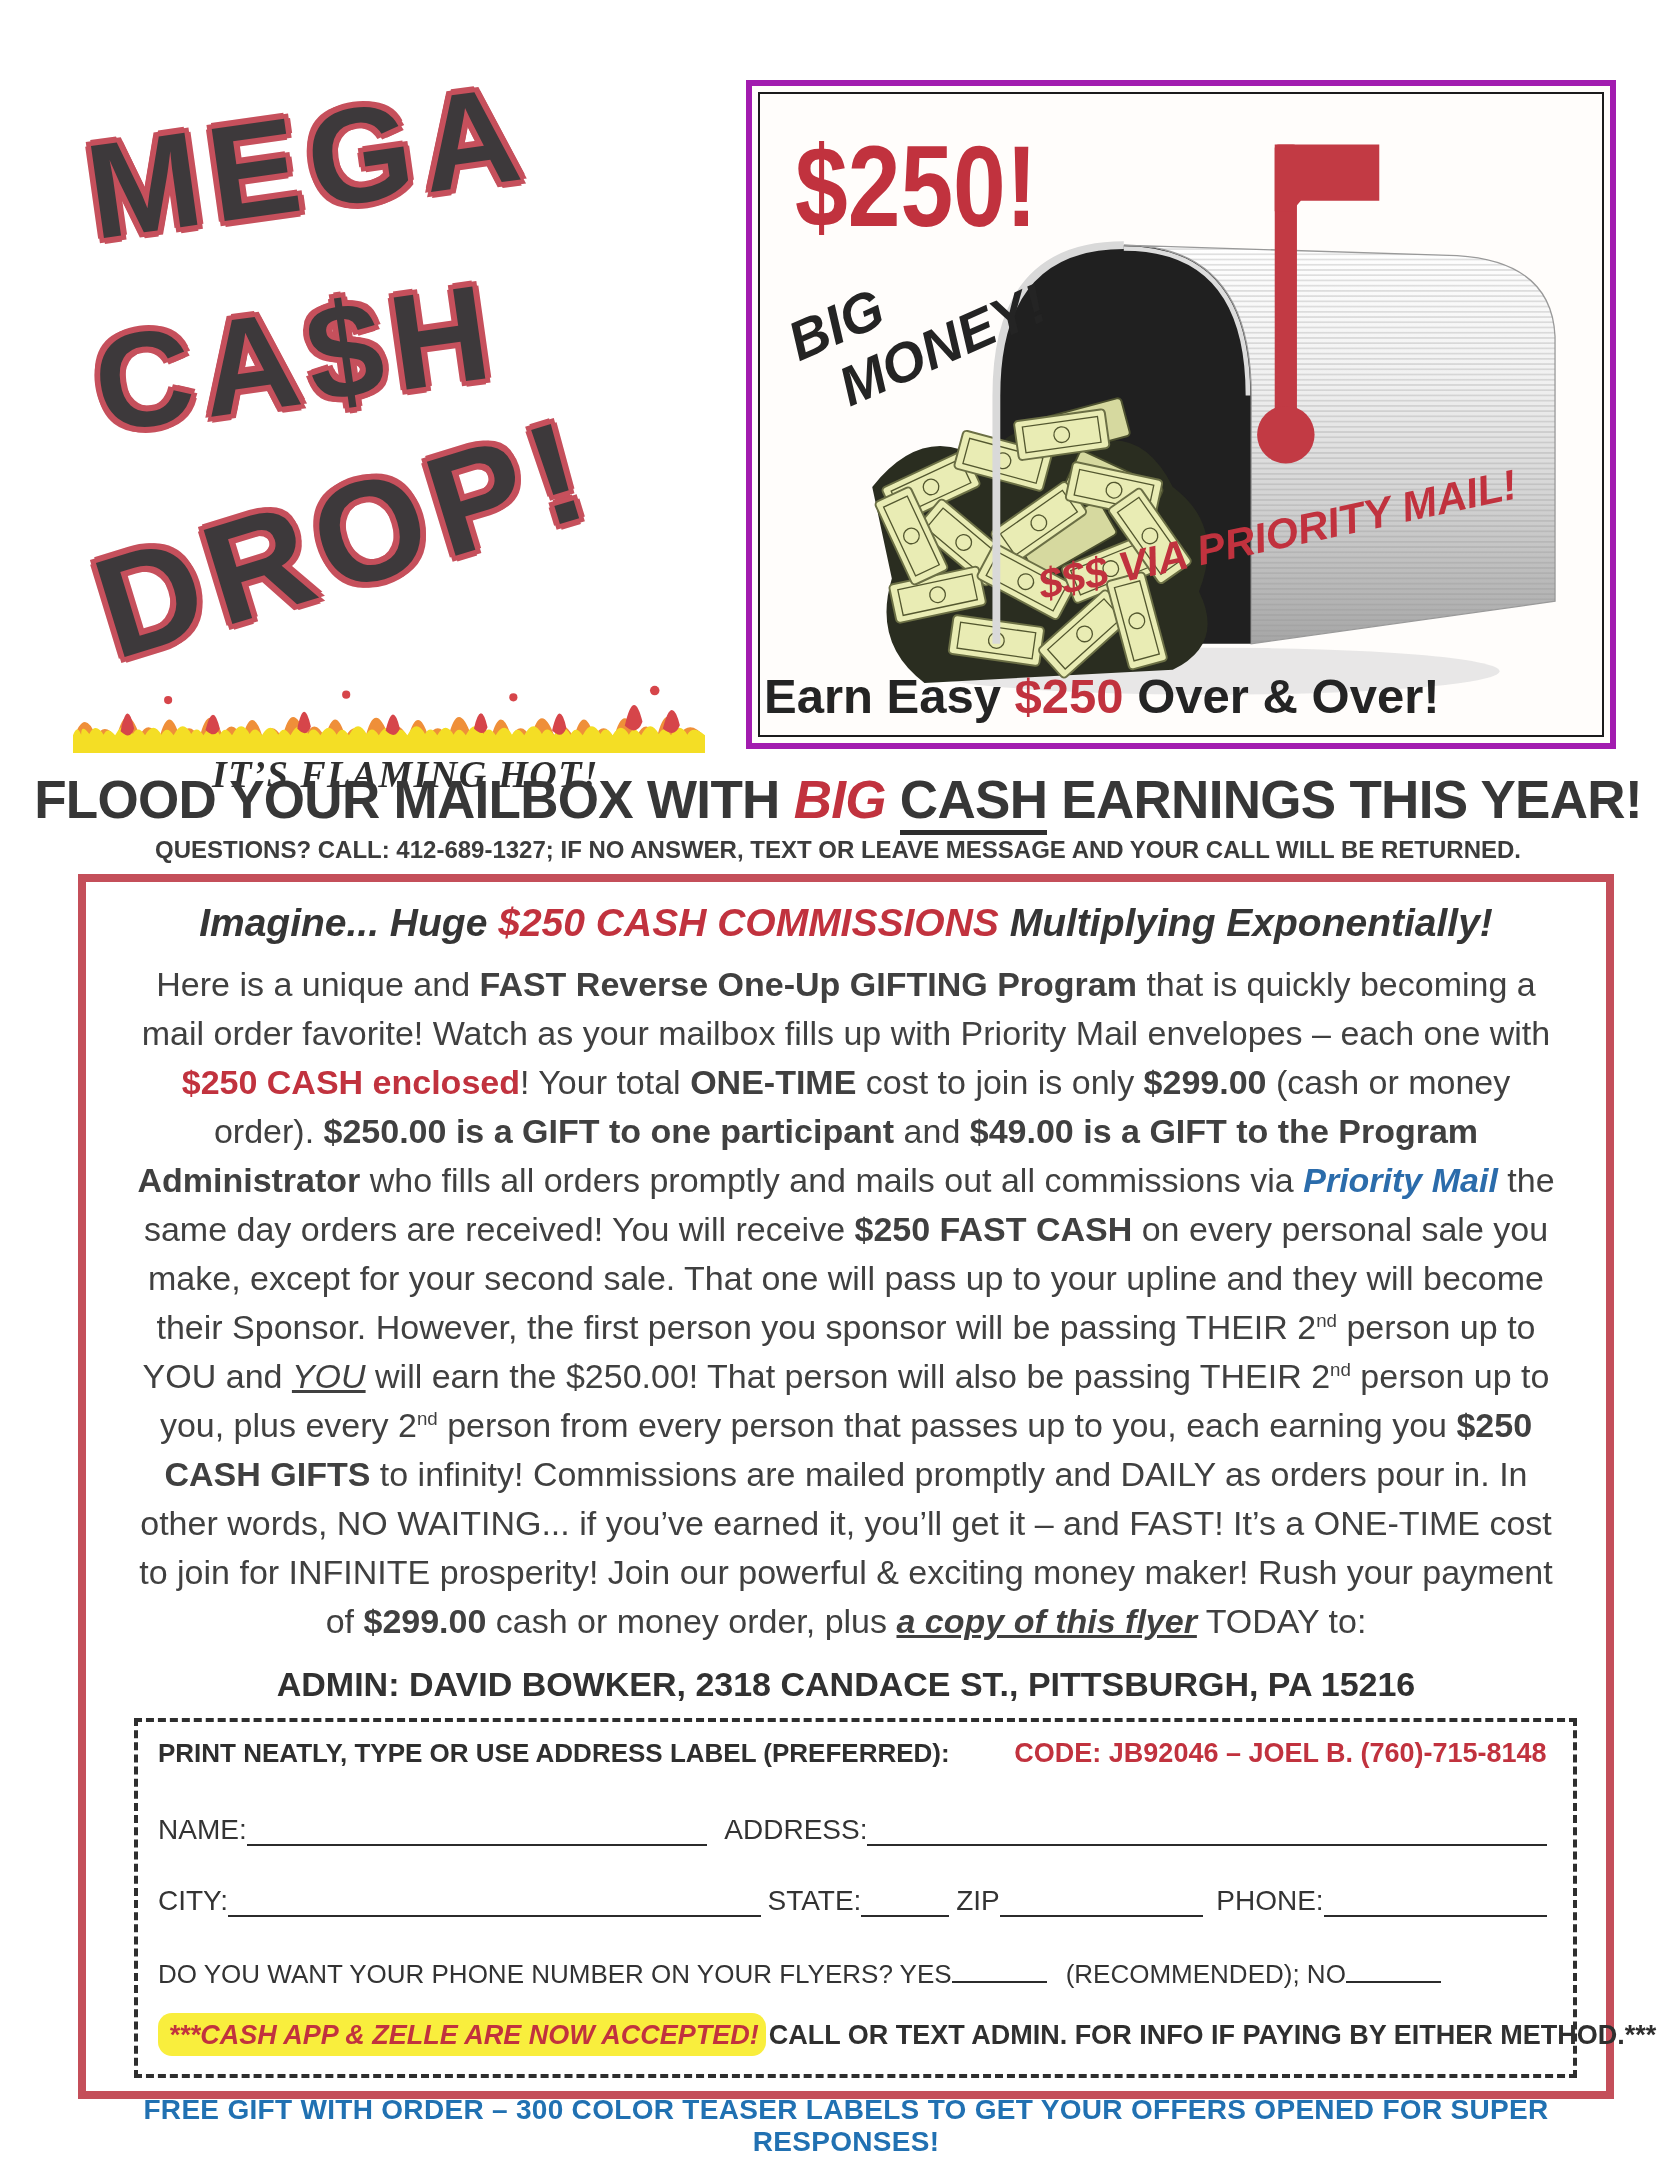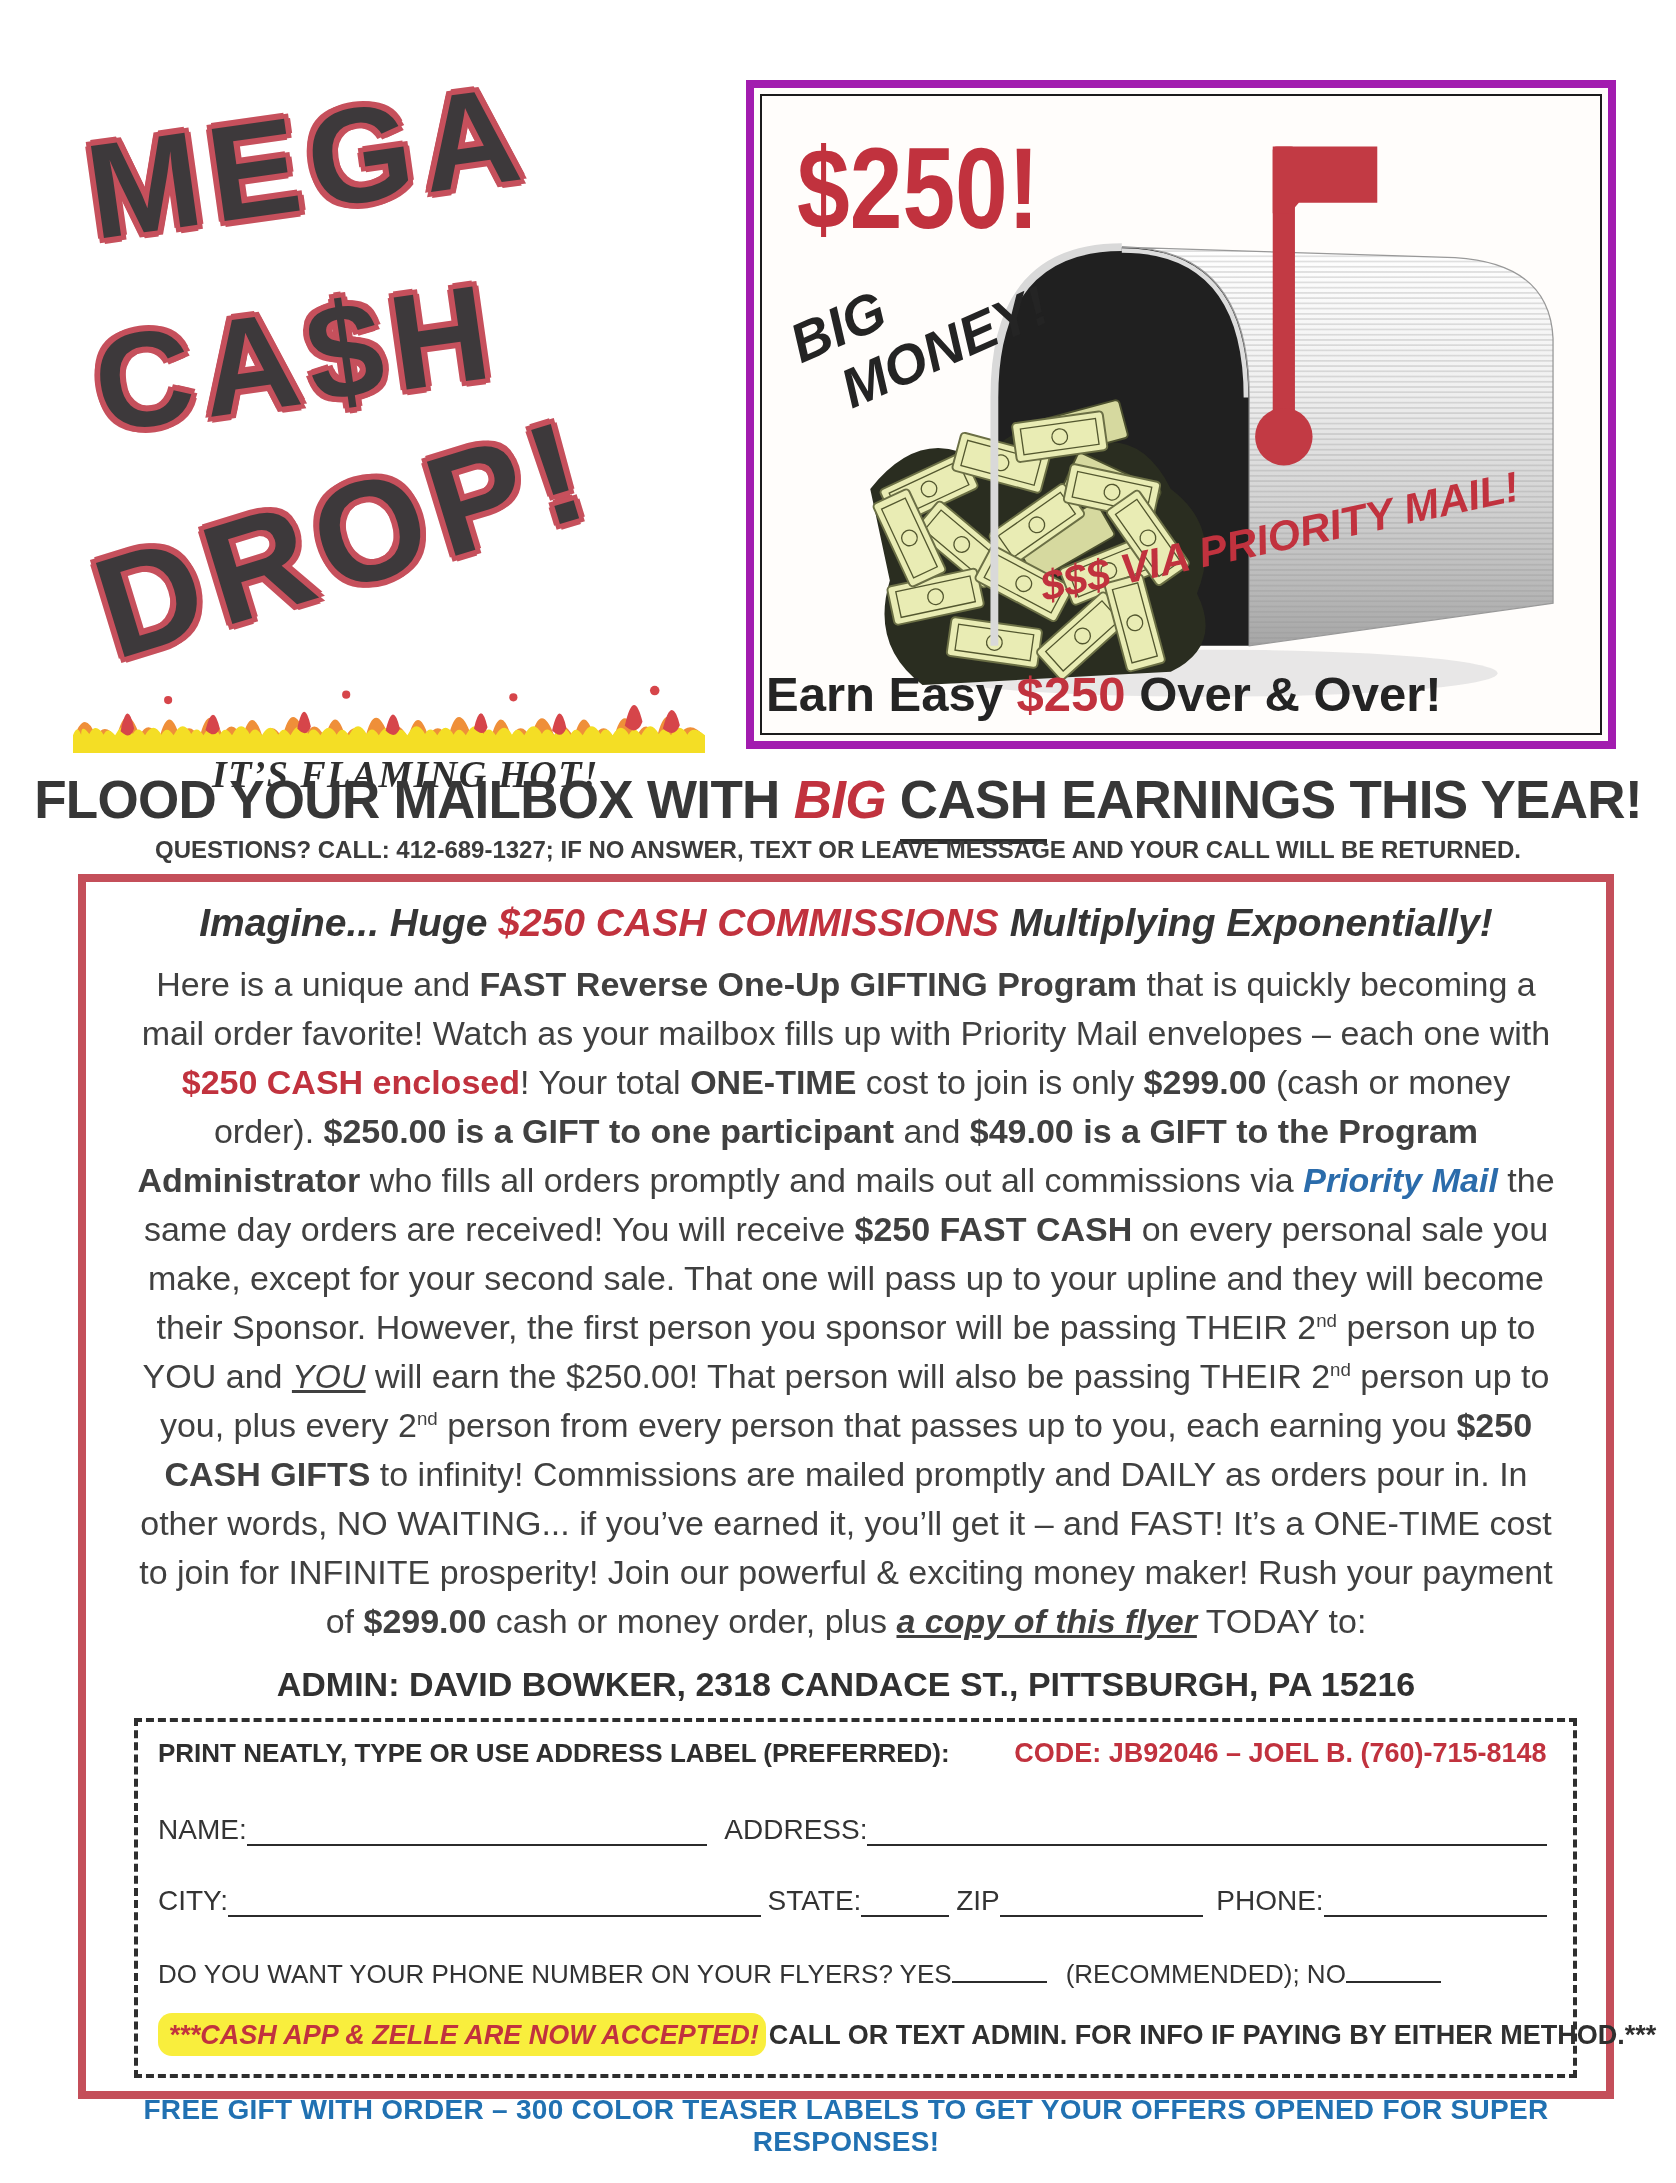--- a/index.html
+++ b/index.html
@@ -31,21 +31,21 @@
 
   #tagline{
     left:169px;top:752px;width:473px;text-align:center;
     font-family:"Liberation Serif",serif;font-style:italic;font-weight:bold;
     font-size:38px;color:#2f2f2f;letter-spacing:1.4px;
   }
 
   
   #promo-box{
     left:746px;top:80px;width:870px;height:669px;box-sizing:border-box;
-    border:8px solid #a21caf;background:#fffdfb;
+    border:6px solid #a21caf;background:#fffdfb;
   }
   #promo-inner{
     position:absolute;left:6px;top:6px;right:6px;bottom:6px;
     border:2.7px solid #1b1b1b;overflow:hidden;
   }
   #promo-amount{left:35px;top:35px;font-size:103px;font-weight:bold;color:var(--red);
     letter-spacing:0;line-height:1;transform:scale(.92,1.12);transform-origin:left top;}
   #big-money{
     left:19px;top:223px;font-size:55px;font-weight:bold;font-style:italic;color:#242424;
     transform:rotate(-24deg);transform-origin:left top;line-height:1.12;white-space:nowrap;
@@ -112,21 +112,21 @@
   }
 
   
   .seg-b{font-weight:bold;}
   .seg-r{color:var(--red);}
   .seg-ri{color:var(--red);font-style:italic;}
   .seg-rb{color:var(--red);font-weight:bold;}
   .seg-bl{color:var(--blue);font-weight:bold;font-style:italic;}
   .seg-blb{color:var(--blue);}
   .seg-db{color:#333;}
-  .seg-u{border-bottom:5.4px solid #2e2e2e;padding-bottom:10px;}
+  .seg-u{border-bottom:5.4px solid #2e2e2e;padding-bottom:1px;}
   .seg-ui{font-style:italic;text-decoration:underline;text-decoration-thickness:2.7px;}
   .seg-biu{font-weight:bold;font-style:italic;text-decoration:underline;text-decoration-thickness:3.4px;}
   .seg-sup{vertical-align:super;font-size:55%;line-height:0;}
 </style>
 </head>
 <body>
 
 <div class="logo-word" id="logo-mega">MEGA</div>
 <div class="logo-word" id="logo-cash">CA$H</div>
 <div class="logo-word" id="logo-drop">DROP!</div>

